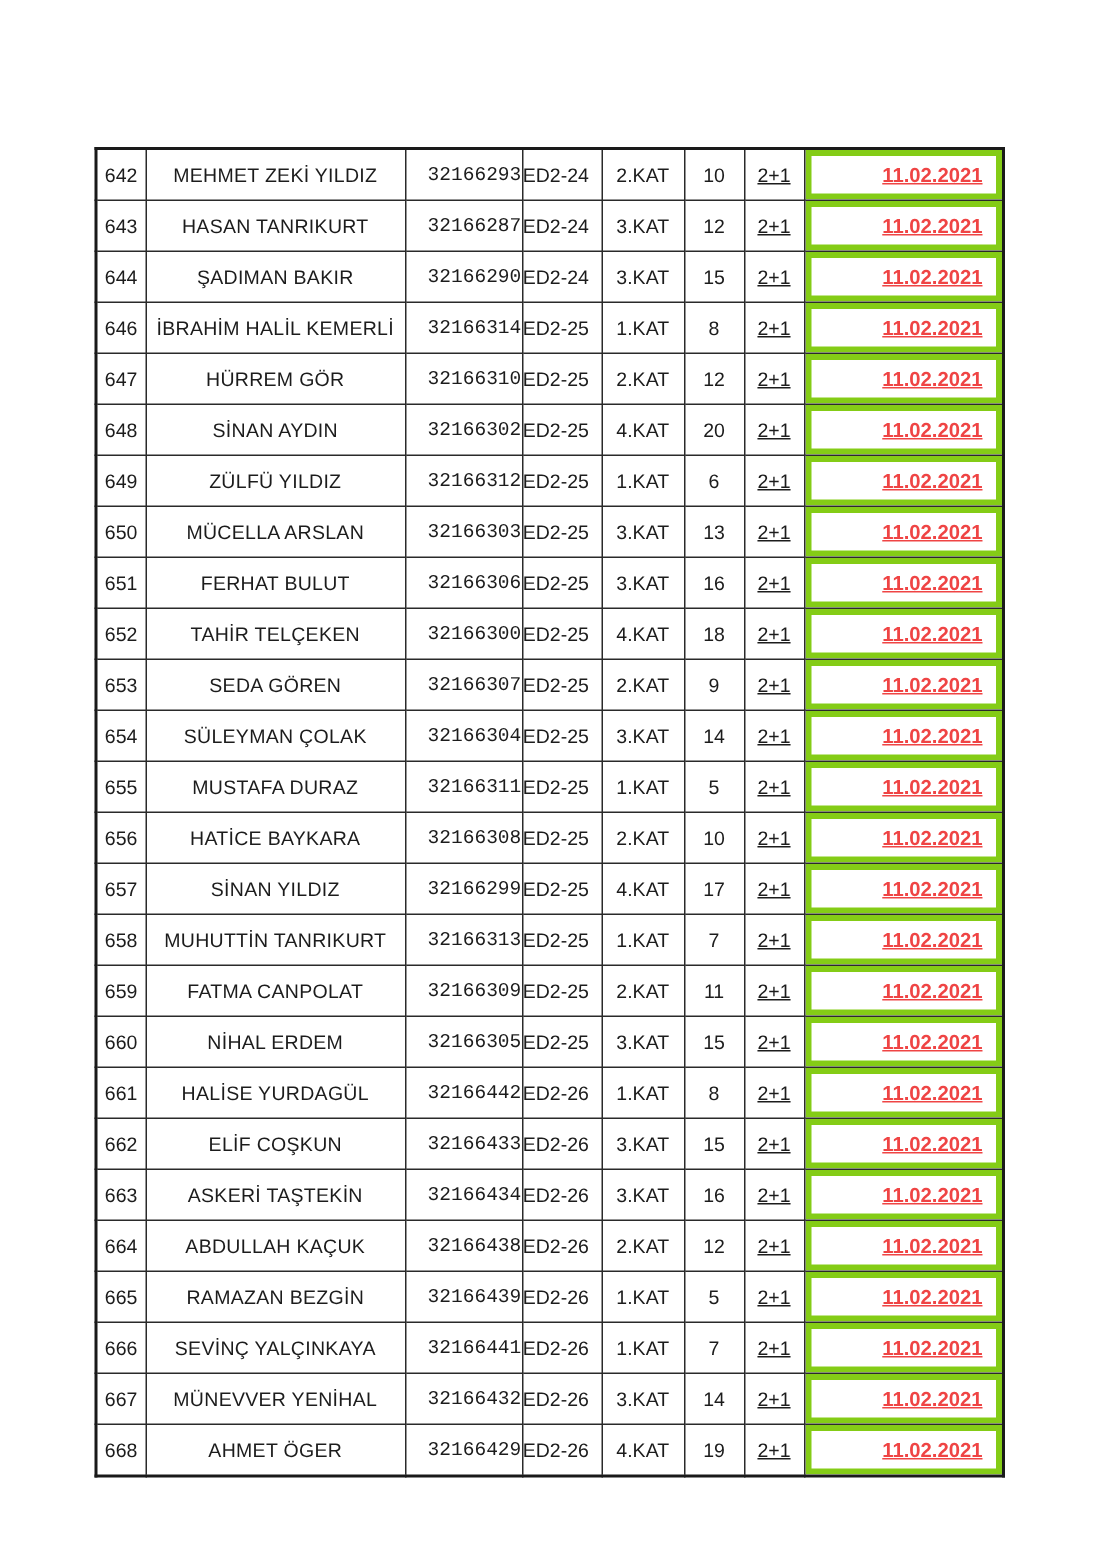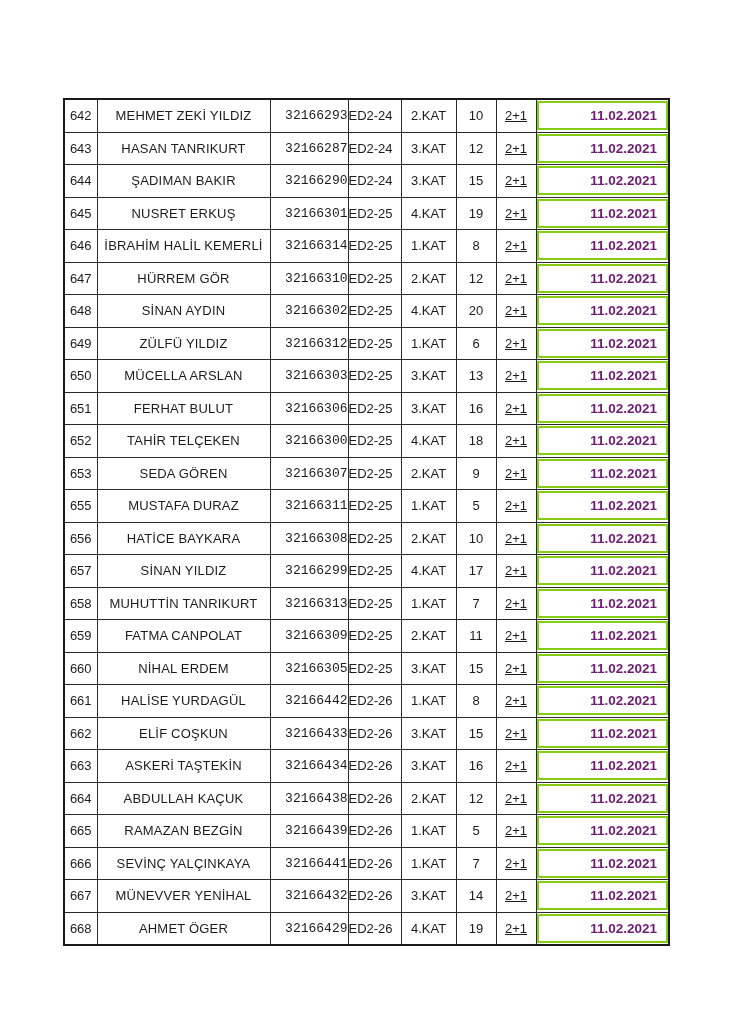--- a/index.html
+++ b/index.html
@@ -43,28 +43,29 @@
   td.c-block  { text-align: left; padding-left: 4px; }
   td.c-floor  { text-align: center; }
   td.c-unit   { text-align: center; }
   td.c-type   { text-align: center; text-decoration: underline; }
   td.c-date   {
     border-left: 2px solid #1a1a1a;
     padding: 2px 2px 2px 2px;
     vertical-align: middle;
   }
   .date-box {
-    border: 2px solid #84cc16;
+    border: 4px solid #84cc16;
     height: 25px;
     line-height: 25px;
     text-align: right;
     padding-right: 9px;
     font-weight: bold;
     font-size: 13.5px;
-    color: #701a75;
+    color: #ef4444;
+    text-decoration: underline;
   }
 </style>
 </head>
 <body>
 
 <div class="page">
   <table class="roster">
     <colgroup>
       <col style="width:33px">
       <col style="width:173px">
@@ -106,32 +107,20 @@
     <td class="c-id">32166290</td>
     <td class="c-block">ED2-24</td>
     <td class="c-floor">3.KAT</td>
     <td class="c-unit">15</td>
     <td class="c-type">2+1</td>
     <td class="c-date">
       <div class="date-box">11.02.2021</div>
     </td>
   </tr>
         <tr>
-    <td class="c-no">645</td>
-    <td class="c-name">NUSRET ERKUŞ</td>
-    <td class="c-id">32166301</td>
-    <td class="c-block">ED2-25</td>
-    <td class="c-floor">4.KAT</td>
-    <td class="c-unit">19</td>
-    <td class="c-type">2+1</td>
-    <td class="c-date">
-      <div class="date-box">11.02.2021</div>
-    </td>
-  </tr>
-        <tr>
     <td class="c-no">646</td>
     <td class="c-name">İBRAHİM HALİL KEMERLİ</td>
     <td class="c-id">32166314</td>
     <td class="c-block">ED2-25</td>
     <td class="c-floor">1.KAT</td>
     <td class="c-unit">8</td>
     <td class="c-type">2+1</td>
     <td class="c-date">
       <div class="date-box">11.02.2021</div>
     </td>
@@ -208,20 +197,32 @@
       <div class="date-box">11.02.2021</div>
     </td>
   </tr>
         <tr>
     <td class="c-no">653</td>
     <td class="c-name">SEDA GÖREN</td>
     <td class="c-id">32166307</td>
     <td class="c-block">ED2-25</td>
     <td class="c-floor">2.KAT</td>
     <td class="c-unit">9</td>
+    <td class="c-type">2+1</td>
+    <td class="c-date">
+      <div class="date-box">11.02.2021</div>
+    </td>
+  </tr>
+        <tr>
+    <td class="c-no">654</td>
+    <td class="c-name">SÜLEYMAN ÇOLAK</td>
+    <td class="c-id">32166304</td>
+    <td class="c-block">ED2-25</td>
+    <td class="c-floor">3.KAT</td>
+    <td class="c-unit">14</td>
     <td class="c-type">2+1</td>
     <td class="c-date">
       <div class="date-box">11.02.2021</div>
     </td>
   </tr>
         <tr>
     <td class="c-no">655</td>
     <td class="c-name">MUSTAFA DURAZ</td>
     <td class="c-id">32166311</td>
     <td class="c-block">ED2-25</td>

